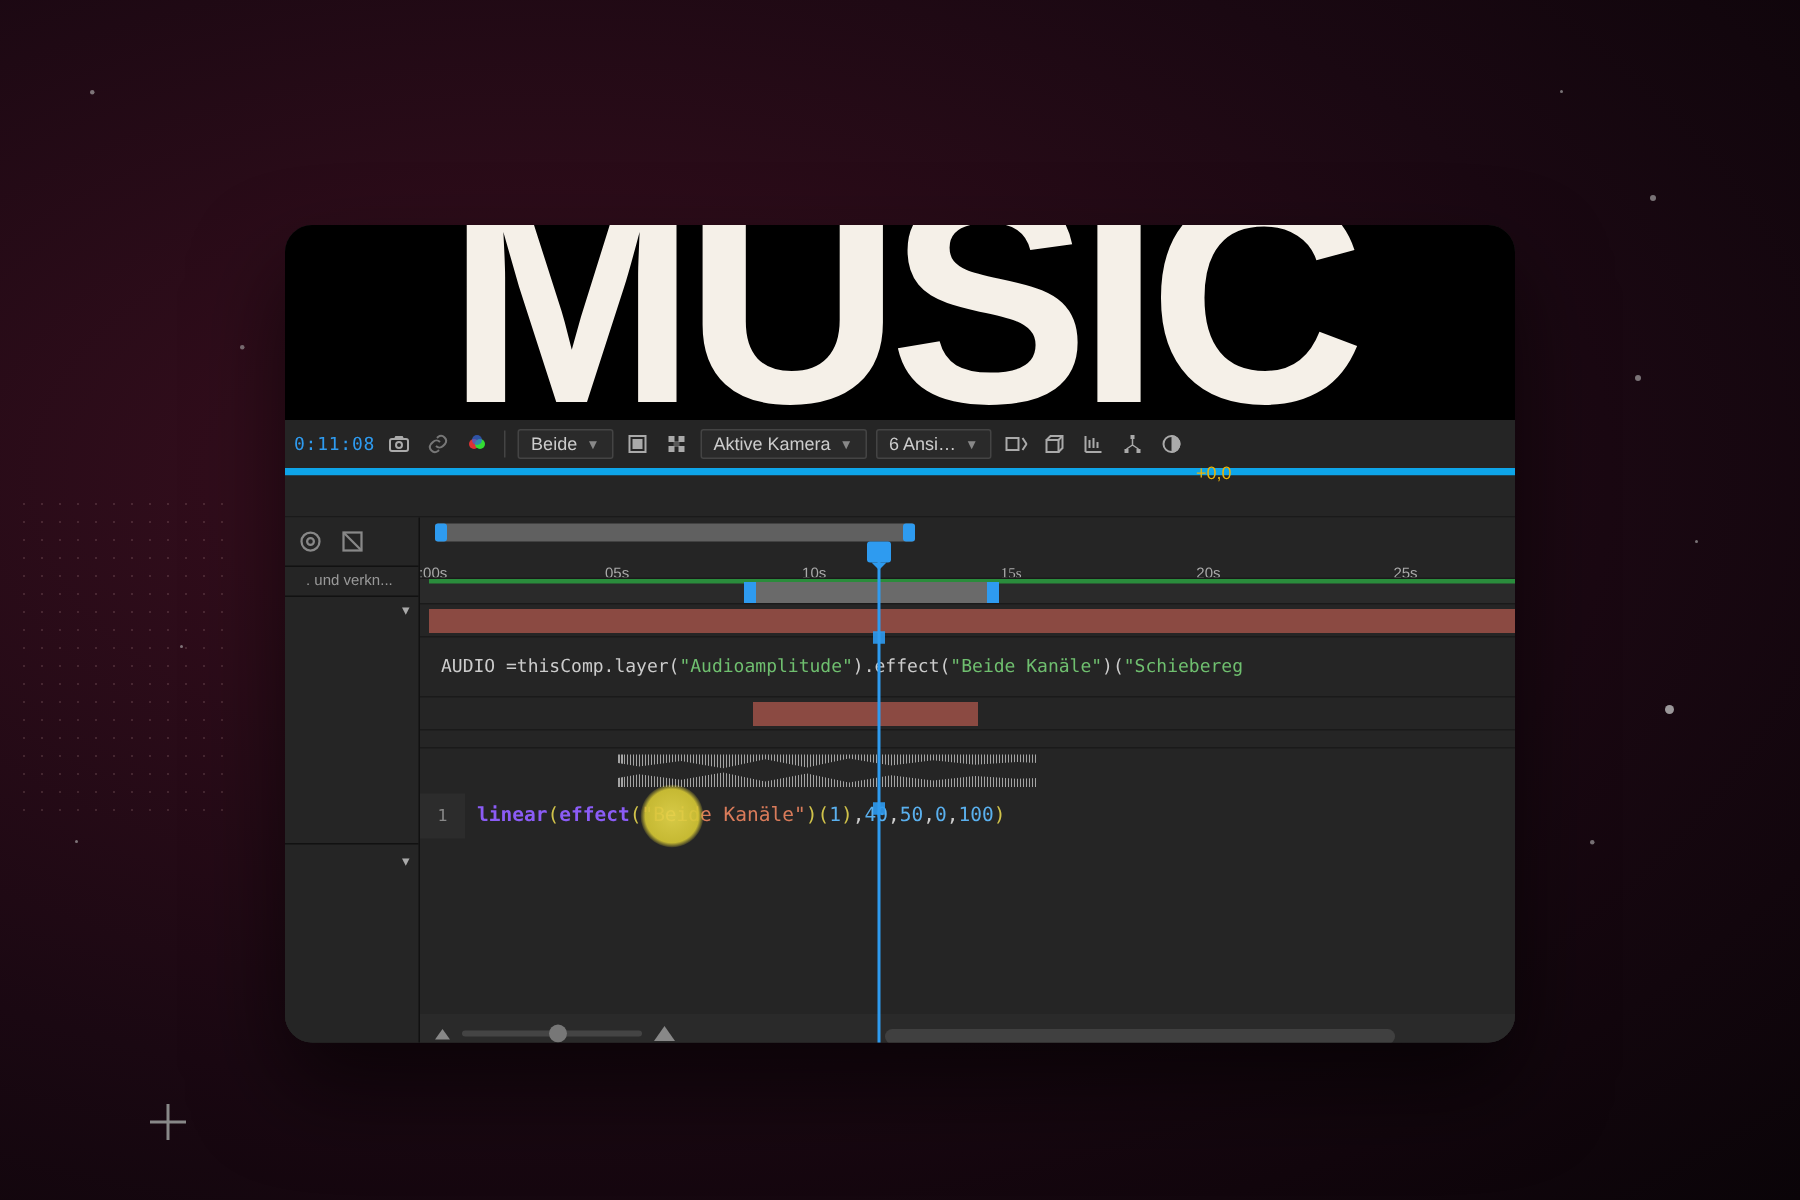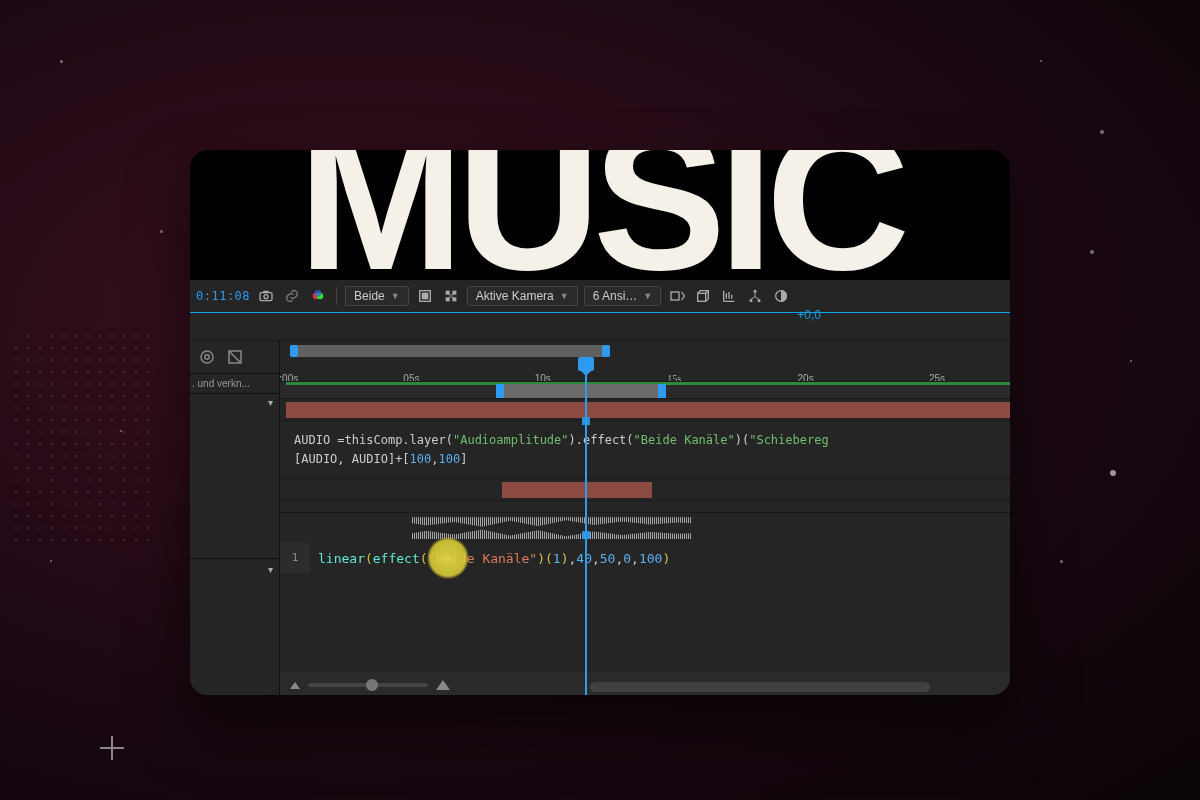--- a/index.html
+++ b/index.html
@@ -31,46 +31,46 @@
     font-size: 200px; font-weight: 900; line-height: .8;
     text-align: center; letter-spacing: -8px;
     font-family: Arial, Helvetica, sans-serif;
     overflow: hidden; display:flex; align-items:flex-end; justify-content:center;
   }
 
   
   .toolbar {
     display: flex; align-items: center; gap: 6px;
     background: #252525; height: 30px; padding: 16px 6px;
-    font-size: 12px; color: #ccc; border-bottom: 1px solid #0ea5e9;
+    font-size: 12px; color: #ccc; border-bottom: 5px solid #0ea5e9;
   }
   .tb-sep { width:1px; height:18px; background:#444; margin:0 2px; }
   .tb-time { color:#2e9bf0; font-family: monospace; letter-spacing:.5px; }
   .tb-btn { display:flex; align-items:center; justify-content:center; width:20px; height:20px; color:#aaa; cursor:pointer; }
   .tb-btn svg { width:16px; height:16px; }
   .dropdown {
     display:flex; align-items:center; gap:6px; padding:2px 8px;
     border:1px solid #444; border-radius:2px; height:20px; cursor:pointer;
     background:#2a2a2a;
   }
   .dropdown .chev { font-size:9px; color:#888; }
-  .tb-exposure { color:#0ea5e9;margin-top:37px; }
+  .tb-exposure { color:#eab308;margin-top:37px; }
 
   .spacer-band { height:28px; background:#252525; border-bottom:1px solid #1a1a1a;}
 
   
   .main { display:flex; flex:1; height:calc(100% - 130px - 30px - 28px); background:#252525; }
   .leftcol {
     width:90px; background:#252525; border-right:1px solid #111;
     display:flex; flex-direction:column;
   }
   .lc-top { display:flex; gap:10px; padding:6px 8px; height:32px; align-items:center; }
   .lc-ico { width:18px; height:18px; color:#888; }
   .lc-row { height:18px; border-top:1px solid #111; display:flex; align-items:center; justify-content:flex-end; padding-right:6px; }
-  .lc-text { font-size:10px; color:#999; white-space:nowrap; overflow:hidden; text-overflow:ellipsis; padding:4px 2px; border-top:1px solid #111;}
+  .lc-text { font-size:10px; color:#999; white-space:nowrap; overflow:hidden; text-overflow:ellipsis; padding:4px 14px; border-top:1px solid #111;}
   .chev-sm { font-size:10px; color:#aaa; cursor:pointer; }
 
   .tl { flex:1; position:relative; overflow:hidden; }
 
   .workarea {
     position:absolute; left:10px; top:4px; height:12px; width:320px;
     background:#606060; border-radius:2px;
   }
   .workarea .wa-end { position:absolute; width:8px; height:12px; background:#2e9bf0; border-radius:2px; }
   .workarea .wa-end.left { left:0; }
@@ -115,21 +115,21 @@
   .wave-row { height:30px; position:relative; }
   .wave { position:absolute; left:132px; top:14px; width:280px; height:12px;
           background: repeating-linear-gradient(90deg,#bbb 0 1px, transparent 1px 2px);
           clip-path: polygon(0 50%, 5% 30%, 15% 60%, 25% 20%, 35% 70%, 45% 25%, 55% 75%, 65% 35%, 75% 65%, 85% 40%, 95% 55%, 100% 50%, 100% 100%, 0 100%);
           opacity:.85;}
   .wave2 { clip-path: polygon(0 50%, 5% 70%, 15% 40%, 25% 80%, 35% 30%, 45% 75%, 55% 25%, 65% 65%, 75% 35%, 85% 60%, 95% 45%, 100% 50%, 100% 0, 0 0); top:4px;}
 
   .code-row { display:flex; align-items:center; height:30px; position:relative;}
   .gutter { width:30px; text-align:center; color:#888; font-family:monospace; font-size:11px; background:#2c2c2c; height:100%; line-height:30px; margin-right:8px;}
   .codeline { font-family:"Consolas",monospace; font-size:13px; }
-  .codeline .fn { color:#5eead4; }
+  .codeline .fn { color:#8b5cf6;font-weight:bold; }
   .codeline .str { color:#d97b5a; }
   .codeline .num { color:#5ab0ee; }
   .codeline .punct { color:#ccc; }
   .codeline .par { color:#d0c24a; }
 
   .cursor-hl {
     position:absolute; left:147px; top:-6px; width:42px; height:42px;
     background: radial-gradient(circle,#e6d84a 0%, #d4c634 60%, rgba(212,198,52,0) 72%);
     border-radius:50%; z-index:50; opacity:.92;
   }
@@ -377,23 +377,20 @@
           </div>
         </div>
         <div class="clip-row">
           <div class="clip" style="left:6px;right:0"></div>
         </div>
 
         <div class="expr-row">
           <div>
             <span>AUDIO =thisComp.layer(</span><span class="str">"Audioamplitude"</span><span>).effect(</span><span class="str">"Beide Kanäle"</span><span>)(</span><span class="str">"Schiebereg</span>
           </div>
-          <div>
-            <span>[AUDIO, AUDIO]+[</span><span class="num">100</span><span>,</span><span class="num">100</span><span>]</span>
-          </div>
         </div>
 
         <div class="clip-row2">
           <div class="clip2"></div>
         </div>
         <div style="height:12px;border-bottom:1px solid #1a1a1a"></div>
 
         <div class="wave-row">
           <div class="wave wave2"></div>
           <div class="wave"></div>

